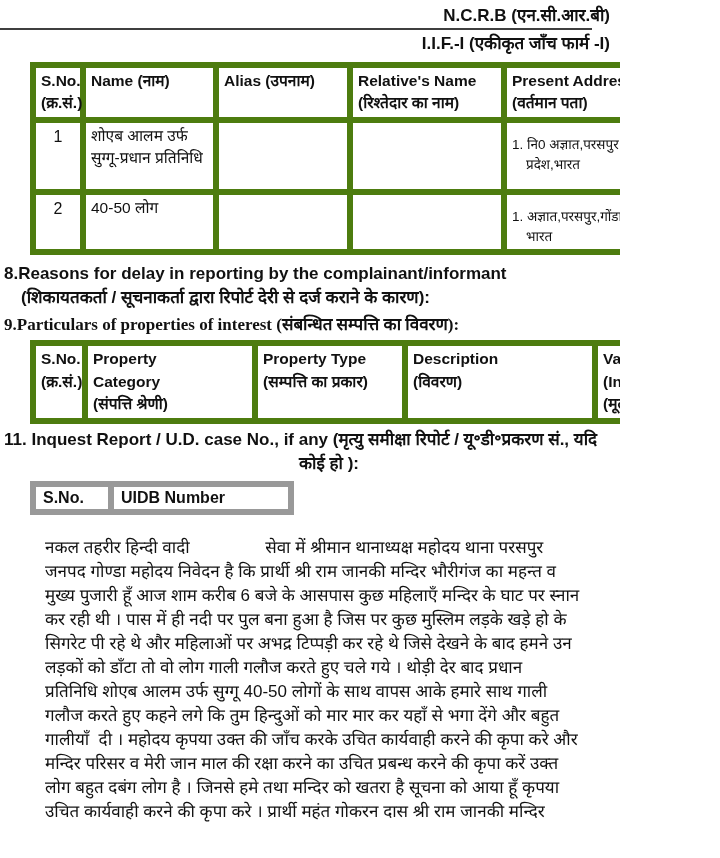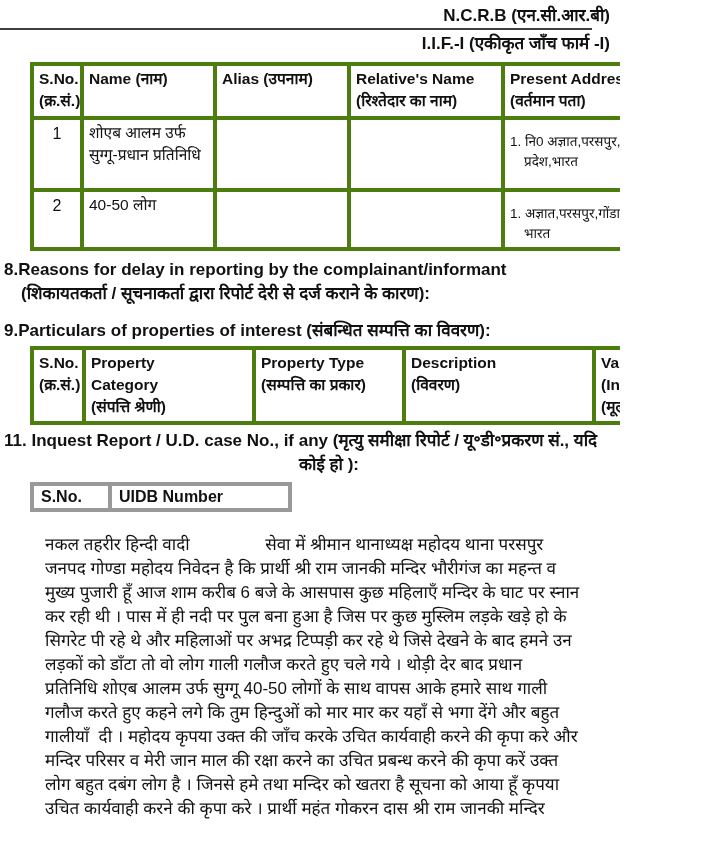--- a/index.html
+++ b/index.html
@@ -11,38 +11,38 @@
   }
   .page { position:relative; width:620px; height:858px; overflow:hidden; background:#fff; }
 
   
   .hdr { padding-top:4px; }
   .hdr-line { font-size:17px; font-weight:700; text-align:right; padding-right:10px; line-height:24px; }
   .hdr-rule { border-top:2px solid #3f3f3f; margin:0 28px 2px 0; height:0; }
 
   
   table { border-collapse:collapse; table-layout:fixed; }
-  th, td { border:4px solid #4d7c0f; vertical-align:top; text-align:left; padding:2px 5px; }
+  th, td { border:6px solid #4d7c0f; vertical-align:top; text-align:left; padding:2px 5px; }
   th { font-weight:700; font-size:15.5px; line-height:1.45; }
 
   .accused-table { margin:6px 0 0 30px; width:678px; }
   .accused-table td { font-size:15.5px; line-height:1.45; }
   .accused-table td.sno-cell { text-align:center; font-size:16px; }
   .accused-table td.addr-cell { font-size:13.5px; line-height:1.5; }
   .accused-table thead th { height:54px; }
   .accused-table tr.r1 td { height:72px; }
   .accused-table tr.r2 td { height:55px; }
   .hang14 { padding-left:14px; text-indent:-14px;margin-top:10px; }
 
   
   .sect { font-size:17px; font-weight:700; line-height:24px; margin-left:4px; }
   .sect .ln2-ind17 { margin-left:17px; }
   .sect .ln2-ind34 { margin-left:34px;text-align:center; }
   .mt7 { margin-top:7px; }
-  .mt5 { margin-top:13px; }
+  .mt5 { margin-top:3px;font-family:Liberation Serif, serif; }
   .mt4 { margin-top:4px; }
 
   .prop-table { margin:3px 0 0 30px; width:678px; }
   .prop-table th { height:74px; }
 
   .uidb-table { margin:5px 0 0 30px; width:258px; border-color:#999; }
   .uidb-table td { font-weight:700; font-size:16px; height:25px; padding:2px 7px; border-color:#999; }
 
   .sect12 { margin-left:20px; margin-top:22px; }
 

